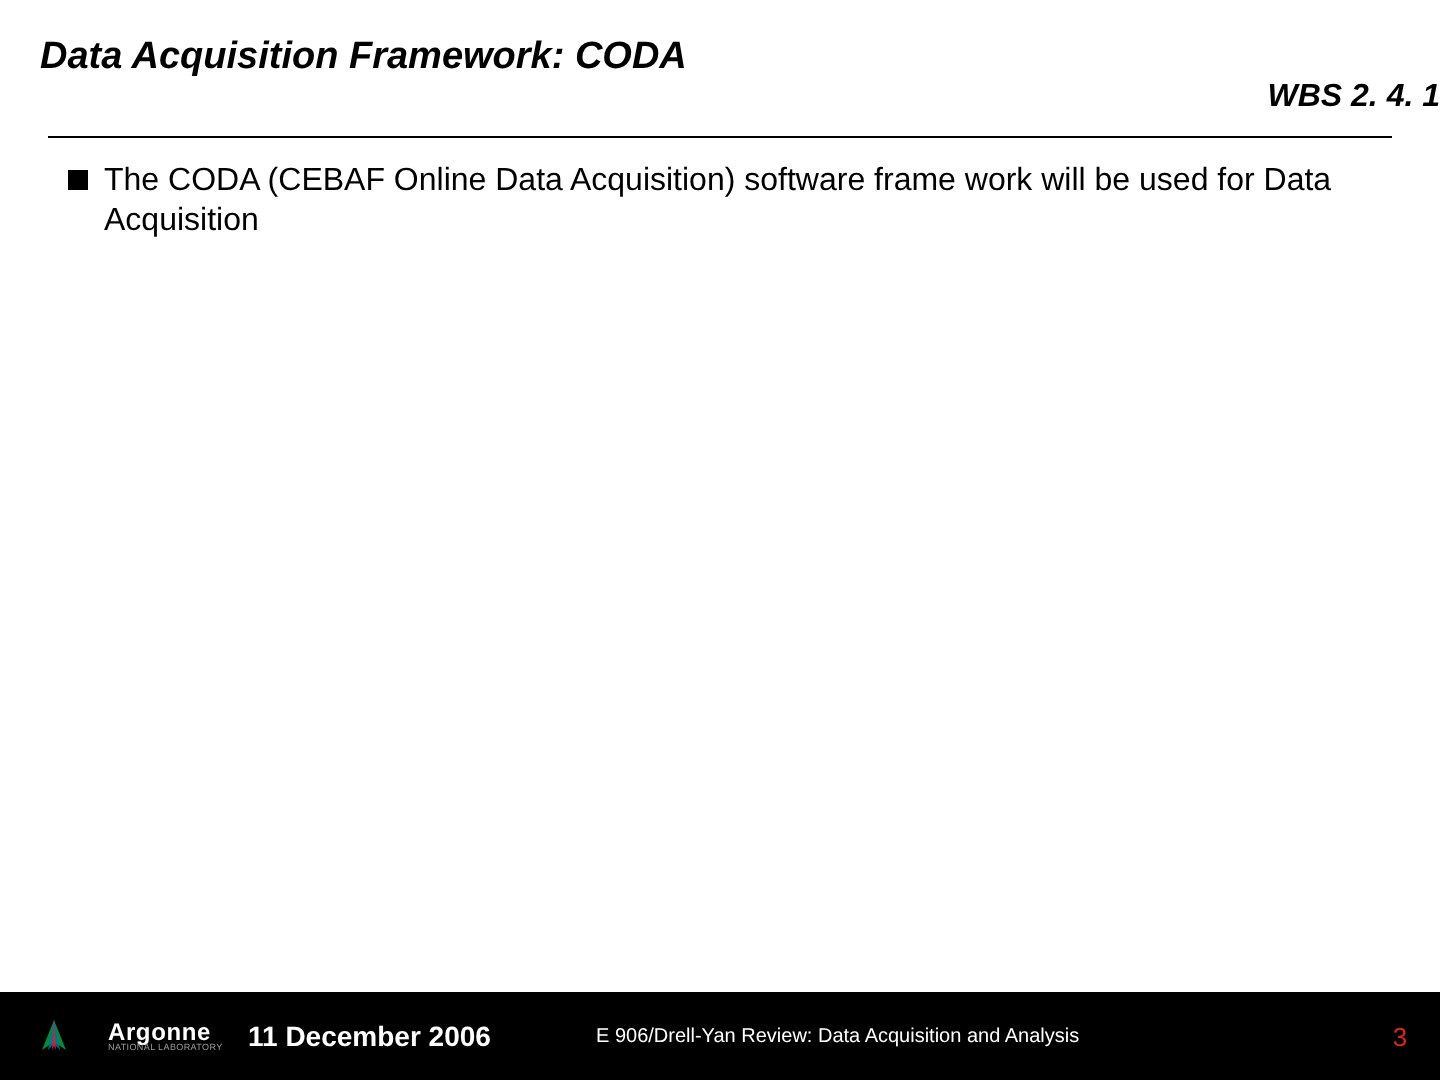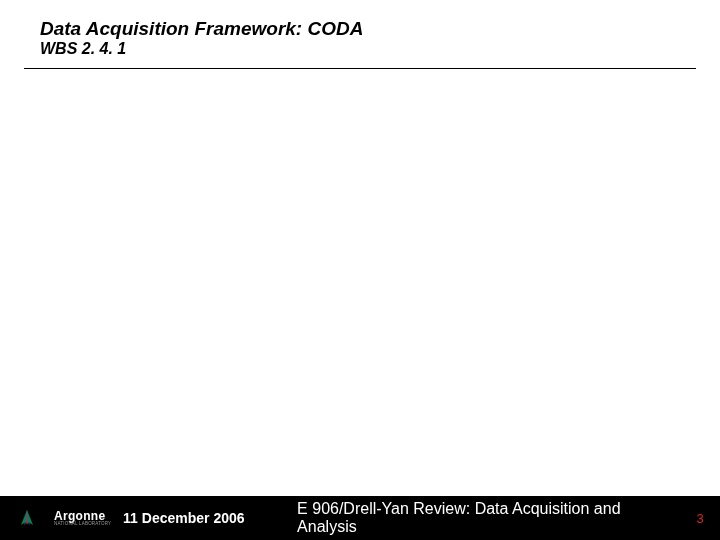--- a/index.html
+++ b/index.html
@@ -1,47 +1,53 @@
 <!DOCTYPE html>
 <html><head>
 <meta charset="utf-8">
 <style>
   * { margin: 0; padding: 0; box-sizing: border-box; }
   html, body { width: 720px; height: 540px; font-family: Arial, Helvetica, sans-serif; background: #fff; overflow: hidden; }
   .slide { position: relative; width: 720px; height: 540px; }
-  .header { padding: 18px 0 4px 40px; }
+  .header { padding: 18px 0 4px 20px; }
   .title { font-size: 19px; font-weight: bold; font-style: italic; color: #000; }
-  .subtitle { font-size: 16px; font-weight: bold; font-style: italic; color: #000; margin-top: 0px; }
+  .subtitle { font-size: 16px; font-weight: bold; font-style: italic; color: #000; margin-top: 0px; text-align: right; }
   .rule { height: 1px; background: #000; margin: 6px 24px 0 24px; }
   .content { padding: 12px 24px 0 34px; }
   .bullet-row { display: flex; align-items: flex-start; gap: 8px; }
   .bullet-marker { width: 10px; height: 10px; background: #000; margin-top: 4px; flex: 0 0 auto; }
   .bullet-text { font-size: 16px; color: #000; line-height: 1.25; }
   .attribution { position: absolute; right: 56px; bottom: 60px; font-size: 12px; color: #000; }
   .footer { position: absolute; left: 0; right: 0; bottom: 0; height: 44px; background: #000; display: flex; align-items: center; }
   .logo { display: flex; align-items: center; gap: 18px; padding-left: 18px; width: 120px; }
   .logo-mark { width: 18px; height: 18px; position: relative; }
   .logo-text { display: flex; flex-direction: column; line-height: 1; }
   .logo-name { color: #fff; font-size: 12px; font-weight: bold; letter-spacing: 0.3px; }
   .logo-sub { color: #9a9a9a; font-size: 4.5px; letter-spacing: 0.2px; }
   .footer-date { color: #fff; font-size: 14px; flex: 0 0 auto; width: 170px; text-align: left; padding-left: 4px; font-weight: bold; }
-  .footer-title { color: #fff; font-size: 16px; flex: 1 1 auto; text-align: left; padding-left: 8px; }
+  .footer-title { color: #fff; font-size: 10px; flex: 1 1 auto; text-align: left; padding-left: 8px; }
   .footer-page { color: #d9261c; font-size: 13px; width: 40px; text-align: center; }
 </style>
 </head>
 <body>
 
 <div class="slide">
 
   <div class="header">
     <div class="title">Data Acquisition Framework:  CODA</div>
     <div class="subtitle">WBS 2. 4. 1</div>
   </div>
   <div class="rule"></div>
 
+  <div class="content">
+    <div class="bullet-row">
+      <div class="bullet-marker"></div>
+      <div class="bullet-text">The CODA (CEBAF Online Data Acquisition) software frame work will be used for Data Acquisition</div>
+    </div>
+  </div>
 
 
   <div class="footer">
     <div class="logo">
       <div class="logo-mark">
         <svg viewBox="0 0 18 18" width="18" height="18">
           <path d="M9 1 L3 16 L9 12 L15 16 Z" fill="#008a3a"></path>
           <path d="M9 1 L6 16 L9 13 L12 16 Z" fill="#0a6aa8" opacity="0.85"></path>
           <path d="M9 1 L8 16 L9 14 L10 16 Z" fill="#d9261c" opacity="0.9"></path>
         </svg>

